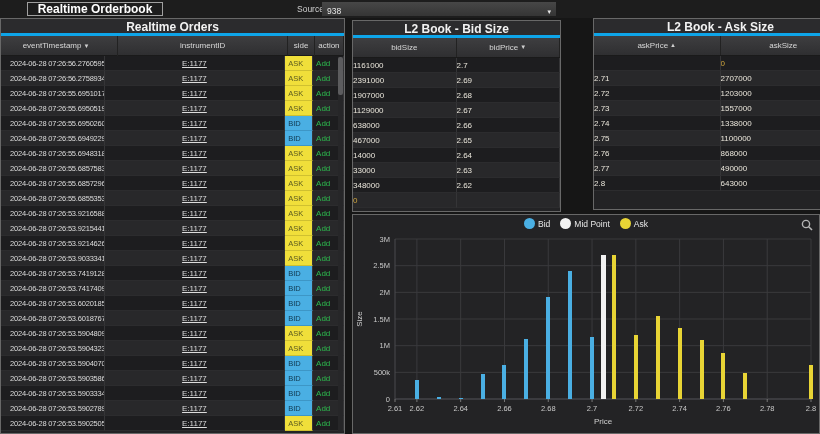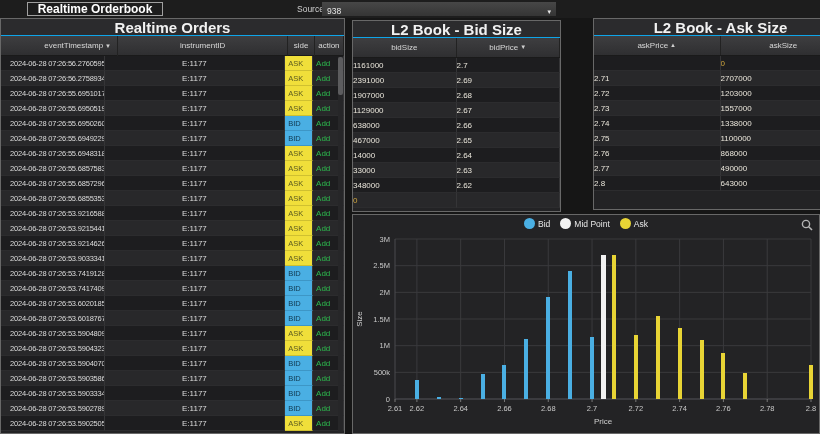--- a/index.html
+++ b/index.html
@@ -12,42 +12,42 @@
                background:#1d1d1d; color:#fff; font-size:12px; font-weight:bold; text-align:center; line-height:12px; }
   .source-label { position:absolute; left:297px; top:4px; font-size:8.5px; color:#cfcfcf; }
   .source-select { position:absolute; left:322px; top:2px; width:234px; height:14px;
                    background:linear-gradient(#474747,#353535); color:#e6e6e6; font-size:8.5px;
                    display:flex; align-items:flex-end; padding:0 5px; cursor:pointer; }
   .source-select .val { flex:1; }
   .source-select .caret { font-size:7px; color:#e8e8e8; }
 
   
   .panel { position:absolute; background:#232325; border:1px solid #686868; }
-  .panel-title { height:17px; line-height:17px; text-align:center; font-size:15px; font-weight:bold;
-                 color:#f2f2f2; background:#2b2b2d; border-bottom:1px solid #0ea5e9; }
+  .panel-title { height:17px; line-height:17px; text-align:center; font-size:12px; font-weight:bold;
+                 color:#f2f2f2; background:#2b2b2d; border-bottom:3px solid #0ea5e9; }
   .thead { display:flex; background:linear-gradient(#3e3e40,#2f2f31); border-bottom:1px solid #1a1a1a; }
   .hcell { height:19px; line-height:19px; font-size:8px; color:#d8d8d8; border-right:1px solid #222;
            display:flex; align-items:center; justify-content:center; gap:2px; cursor:pointer; overflow:hidden; white-space:nowrap; }
   .hcell .arrow { font-size:6px; color:#cfcfcf; }
   .grid-row { display:flex; height:15px; }
   .grid-row.odd { background:#1d1d1f; }
   .grid-row.even { background:#28282a; }
   .cell { height:15px; line-height:15px; font-size:8px; color:#dcdcdc; border-right:1px solid #353537;
           border-bottom:1px solid #2c2c2e; overflow:hidden; white-space:nowrap; }
 
   
   #orders-panel { left:0; top:18px; width:345px; height:416px; }
   #orders-panel .thead { height:20px; }
   #orders-panel .hcell { height:20px; line-height:20px; }
-  .oc0 { width:124px; justify-content:flex-end; padding-right:6px; }
+  .oc0 { width:124px; padding-right:6px; }
   .oc1 { width:181px; }
   .oc2 { width:28px; }
   .oc3 { width:31px; }
   .c-ts { width:104px; padding-left:9px; font-size:7.5px; letter-spacing:-0.2px; }
-  .c-inst { width:181px; text-align:center; }
+  .c-inst { width:181px; text-align:center;text-decoration:underline; }
   .c-side { width:28px; padding-left:3px; font-size:7.5px; }
   .c-side.ask { background:#f0df3a; color:#5a5a20; border-bottom-color:#cfc030; }
   .c-side.bid { background:#4aafe3; color:#10374d; border-bottom-color:#3d96c6; }
   .c-act { width:31px; padding-left:3px; color:#2dbb4e; }
   .vscroll { position:absolute; right:1px; top:38px; width:5px; bottom:1px; background:#262628; }
   .vthumb { position:absolute; top:0; left:0; width:5px; height:38px; background:#5c5c5e; border-radius:2px; cursor:pointer; }
 
   
   #bid-panel { left:352px; top:20px; width:209px; height:192px; }
   #ask-panel { left:593px; top:18px; width:255px; height:192px; }

